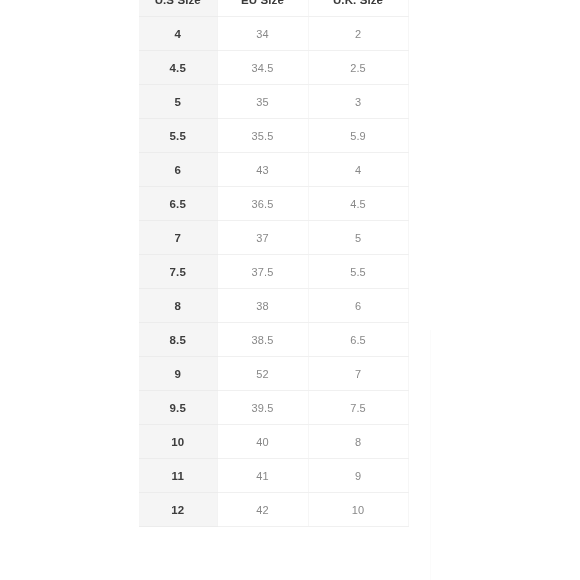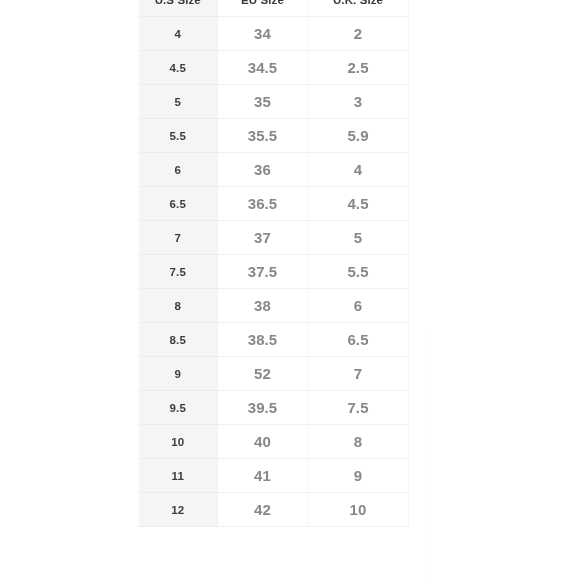--- a/index.html
+++ b/index.html
@@ -72,22 +72,22 @@
 
   #size-chart td.col-us {
     font-size: 11.5px;
     font-weight: 700;
     color: #3d3d3d;
     letter-spacing: .1px;
   }
 
   #size-chart td.col-eu,
   #size-chart td.col-uk {
-    font-size: 15px;
-    font-weight: 700;
+    font-size: 11px;
+    font-weight: 400;
     color: #888888;
     letter-spacing: .1px;
   }
 
   
   #right-rule {
     position: absolute;
     left: 430px;
     top: 330px;
     width: 1px;
@@ -129,21 +129,21 @@
           <td class="col-eu">35</td>
           <td class="col-uk">3</td>
         </tr>
         <tr>
           <td class="col-us">5.5</td>
           <td class="col-eu">35.5</td>
           <td class="col-uk">5.9</td>
         </tr>
         <tr>
           <td class="col-us">6</td>
-          <td class="col-eu">36</td>
+          <td class="col-eu">43</td>
           <td class="col-uk">4</td>
         </tr>
         <tr>
           <td class="col-us">6.5</td>
           <td class="col-eu">36.5</td>
           <td class="col-uk">4.5</td>
         </tr>
         <tr>
           <td class="col-us">7</td>
           <td class="col-eu">37</td>

